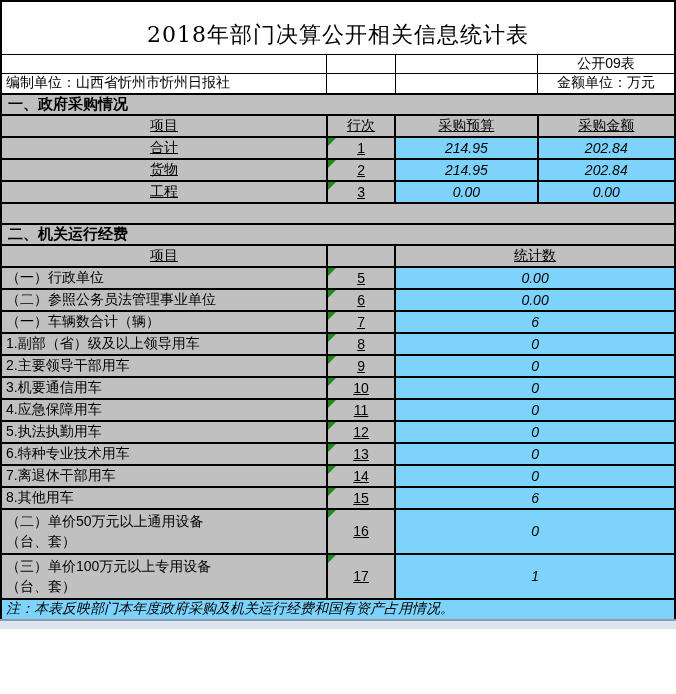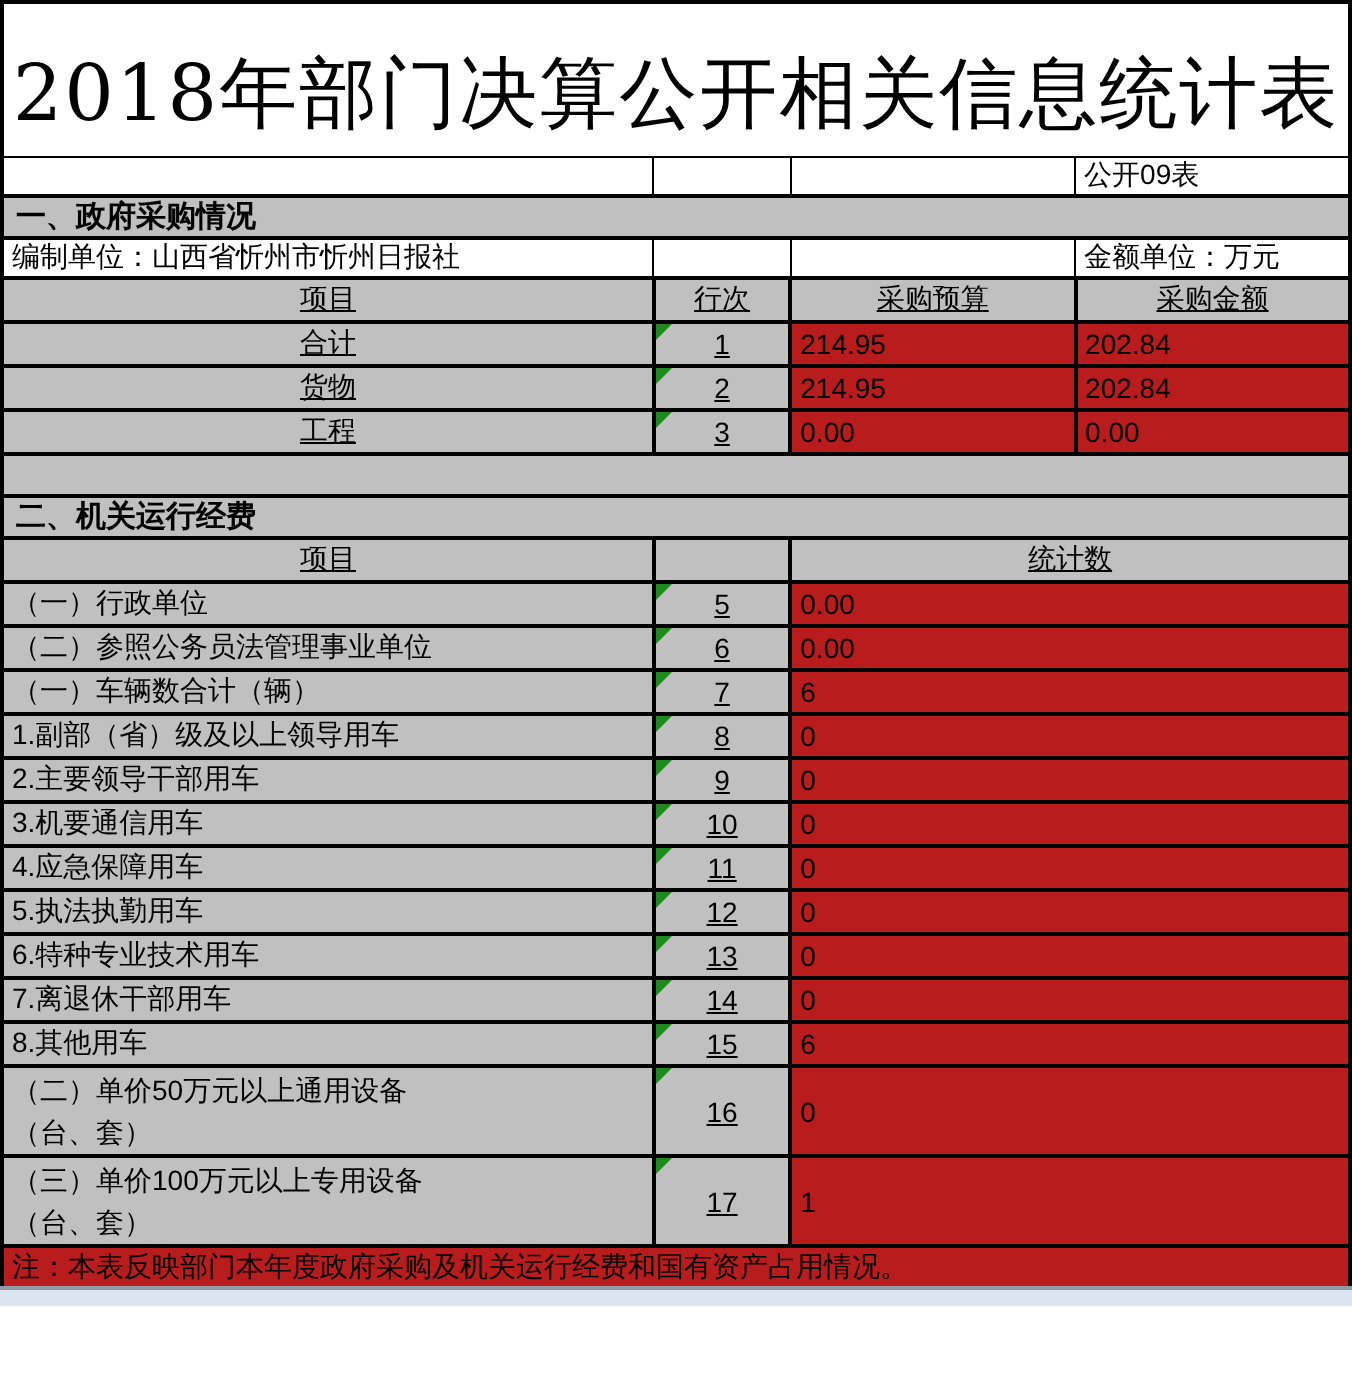--- a/index.html
+++ b/index.html
@@ -14,30 +14,30 @@
     border:2px solid #000; border-bottom:none;
   }
   col.c1{width:325px} col.c2{width:68px} col.c3{width:142px} col.c4{width:137px}
   td { box-sizing:border-box; font-size:14px; padding:0 4px; overflow:hidden;
        vertical-align:middle; }
   
   td.t { border:1px solid #000; }           
   td.b { border:2px solid #000; }           
   
   .gray { background:#c0c0c0; }
-  .white { background:#b91c1c; }
+  .white { background:#7dd3fc;font-style:italic; }
   
   .ctr { text-align:center;text-decoration:underline; }
   .lft { text-align:left; }
-  .rgt { text-align:left; }
+  .rgt { text-align:center; }
   
   td.title-cell {
     border-bottom:1px solid #000; text-align:center;
     font-family:"DejaVu Serif","Liberation Serif",serif;
-    font-size:39px; letter-spacing:1px; padding:18px 0 4px 0;
+    font-size:22px; letter-spacing:1px; padding:18px 0 4px 0;
   }
   td.section-heading { font-weight:bold; font-size:15px; padding-left:6px; }
   td.colhead { font-weight:normal; }
   td.note-cell { border-bottom:2px solid #8e99a4; font-size:14px; }
   .pre { white-space:pre-line; line-height:1.45; }
   
   td.flagged { position:relative; }
   .flag {
     position:absolute; top:0; left:0; width:0; height:0;
     border-top:8px solid #1e8a1e; border-right:8px solid transparent;
@@ -64,28 +64,28 @@
     </tr>
 
     <tr>
       <td class="t" style="height:18px"></td>
       <td class="t"></td>
       <td class="t"></td>
       <td class="t rgt">公开09表</td>
     </tr>
 
     <tr>
-      <td colspan="4" class="b gray section-heading" style="height:21px">一、政府采购情况</td>
-    </tr>
-
-    <tr>
       <td class="t lft" style="height:20px">编制单位：山西省忻州市忻州日报社</td>
       <td class="t"></td>
       <td class="t"></td>
       <td class="t rgt">金额单位：万元</td>
+    </tr>
+
+    <tr>
+      <td colspan="4" class="b gray section-heading" style="height:21px">一、政府采购情况</td>
     </tr>
     <tr>
       <td class="b gray ctr colhead" style="height:22px">项目</td>
       <td class="b gray ctr colhead">行次</td>
       <td class="b gray ctr colhead">采购预算</td>
       <td class="b gray ctr colhead">采购金额</td>
     </tr>
 
     <tr>
       <td class="b gray ctr" style="height:22px">合计</td>

